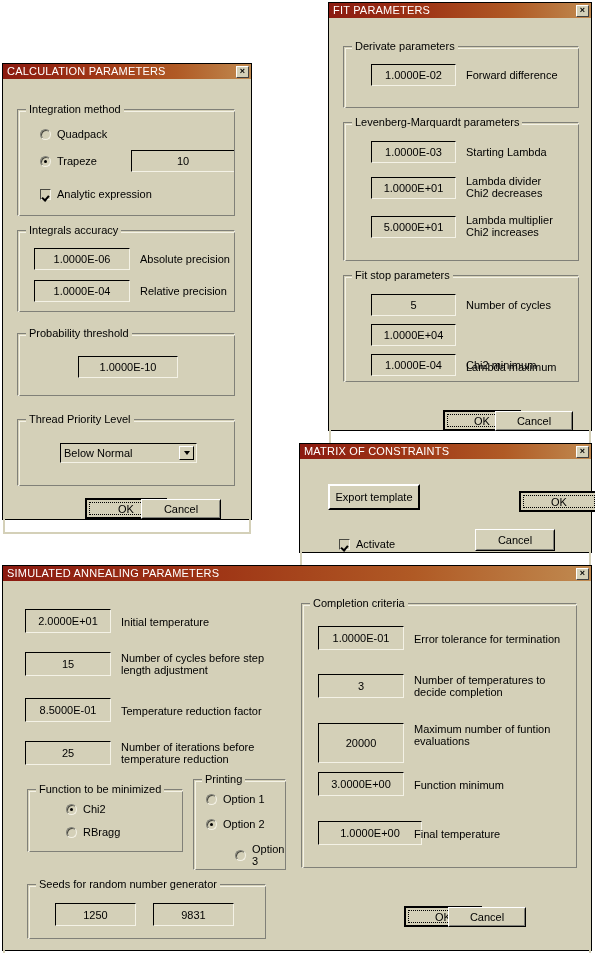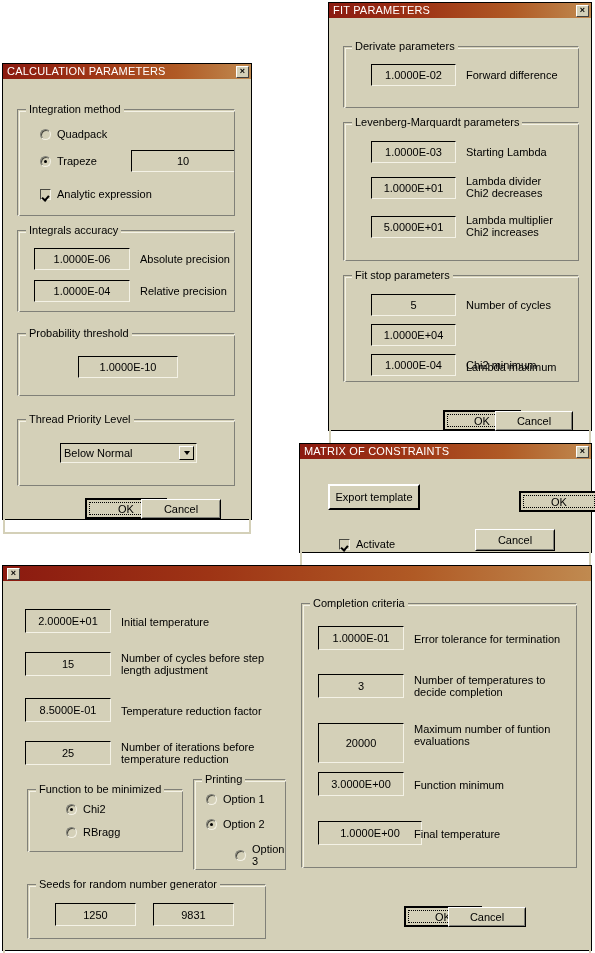--- a/index.html
+++ b/index.html
@@ -294,20 +294,21 @@
     </div>
     <div class="btn" style="left:173px;top:70px;width:80px;height:22px;">
       <span class="inner"></span>
       <span>Cancel</span>
     </div>
   </div>
 </div>
 
 <div class="win" style="left:2px;top:565px;width:590px;height:386px;">
   <div class="titlebar">
+    <span class="title">SIMULATED ANNEALING PARAMETERS</span>
     <div class="closebtn">×</div>
   </div>
   <div class="win-inner">
 
     <div class="field" style="left:20px;top:28px;width:86px;height:24px;">2.0000E+01</div>
     <span class="lbl" style="left:116px;top:35px;">Initial temperature</span>
 
     <div class="field" style="left:20px;top:71px;width:86px;height:24px;">15</div>
     <span class="lbl" style="left:116px;top:71px;">Number of cycles before step
 length adjustment</span>

